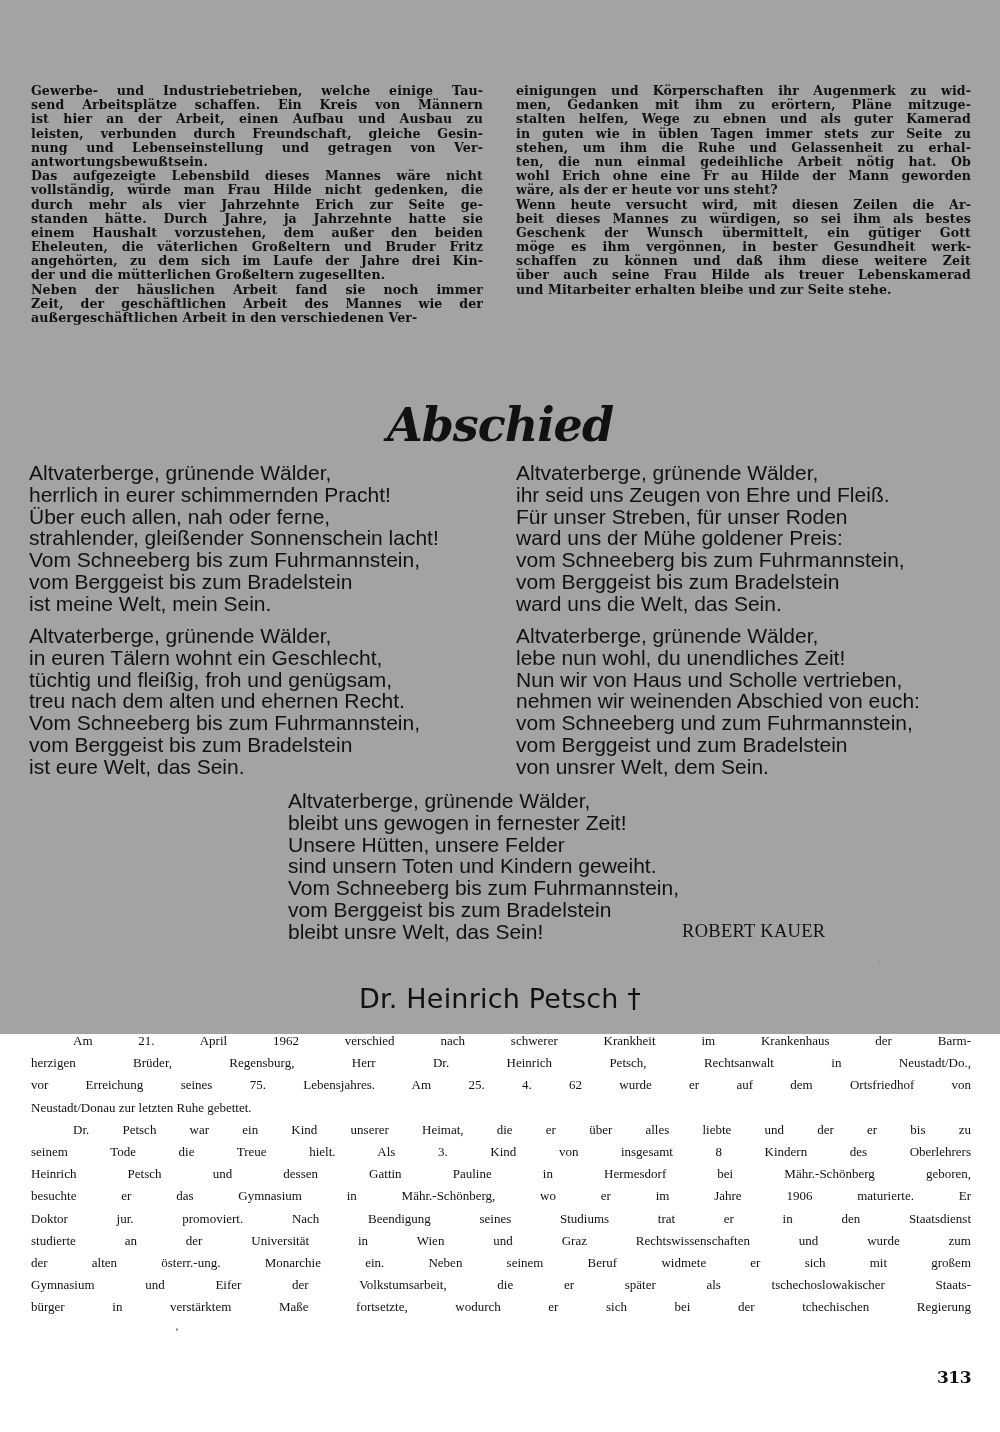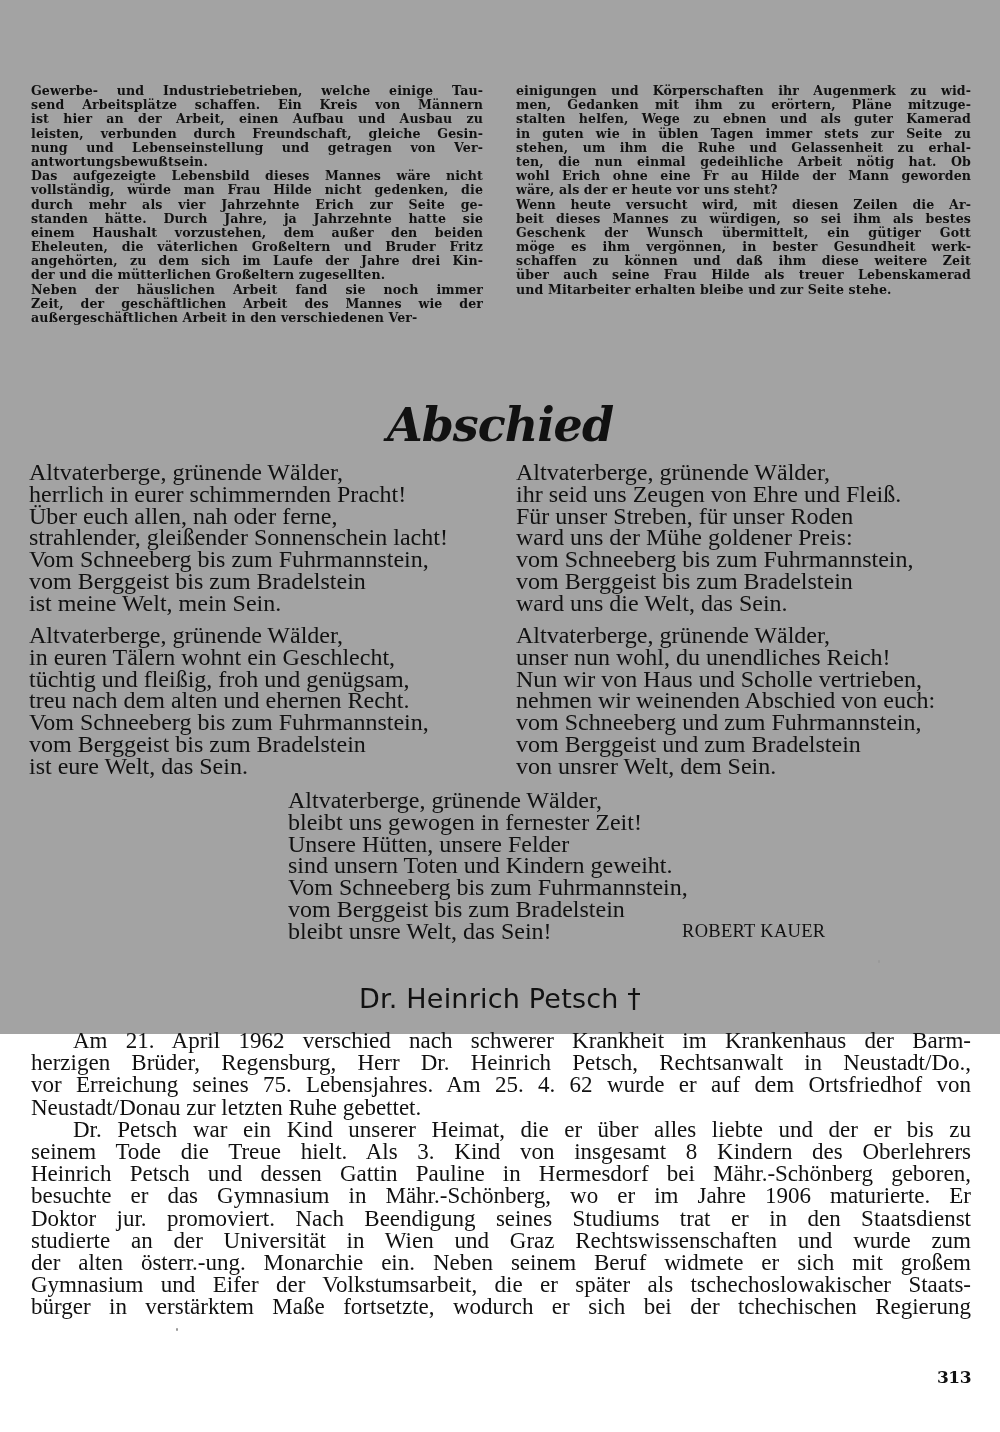--- a/index.html
+++ b/index.html
@@ -10,34 +10,34 @@
     .col { position: absolute; top: 84px; font-family: "DejaVu Serif", serif; font-size: 12.6px; line-height: 14.2px; font-weight: bold; letter-spacing: 0.1px; }
     .col-left { left: 31px; width: 452px; }
     .col-right { left: 516px; width: 455px; }
     .col .line { display: block; text-align: justify; text-align-last: justify; white-space: nowrap; height: 14.2px; }
     .col .line.last { text-align-last: left; }
 
     
     .poem-title { position: absolute; left: 0; width: 1000px; top: 398px; text-align: center; font-family: "DejaVu Serif", serif; font-size: 46px; font-weight: bold; letter-spacing: -1px; font-style: italic; }
 
     
-    .stanza { position: absolute; font-family: Liberation Serif, serif; font-size: 24px; line-height: 21.8px; }
+    .stanza { position: absolute; font-family: Liberation Sans, sans-serif; font-size: 21px; line-height: 21.8px; }
     .stanza .vline { display: block; white-space: nowrap; }
     .st1 { left: 29px; top: 462px; }
     .st2 { left: 516px; top: 462px; }
     .st3 { left: 29px; top: 625px; }
     .st4 { left: 516px; top: 625px; }
     .st5 { left: 288px; top: 790px; }
     .author { position: absolute; left: 682px; top: 921px; font-family: "Liberation Serif", serif; font-size: 18.5px; line-height: 21.8px; letter-spacing: 0.3px; }
 
     .speck { position: absolute; width: 2px; height: 3px; background: #999; border-radius: 1px; }
 
     
     .obit-title { position: absolute; left: 0; width: 1000px; top: 983px; text-align: center; font-family: "DejaVu Sans", sans-serif; font-weight: normal; font-size: 27px; letter-spacing: 0.2px; }
-    .obit { position: absolute; left: 31px; width: 940px; top: 1030px; font-family: "Liberation Serif", serif; font-size: 23px; line-height: 22.2px; }
+    .obit { position: absolute; left: 31px; width: 940px; top: 1030px; font-family: "Liberation Serif", serif; font-size: 13px; line-height: 22.2px; }
     .obit .oline { display: block; white-space: nowrap; text-align: justify; text-align-last: justify; height: 22.2px; }
     .obit .oline.indent { padding-left: 42px; }
     .obit .oline.last { text-align-last: left; }
 
     .page-number { position: absolute; left: 937px; top: 1367px; font-family: "DejaVu Serif", serif; font-weight: bold; font-size: 17px; letter-spacing: -0.5px; }
   </style>
 </head>
 <body>
 
 <div class="page">
@@ -103,21 +103,21 @@
       <span class="vline">Altvaterberge, grünende Wälder,</span>
       <span class="vline">in euren Tälern wohnt ein Geschlecht,</span>
       <span class="vline">tüchtig und fleißig, froh und genügsam,</span>
       <span class="vline">treu nach dem alten und ehernen Recht.</span>
       <span class="vline">Vom Schneeberg bis zum Fuhrmannstein,</span>
       <span class="vline">vom Berggeist bis zum Bradelstein</span>
       <span class="vline">ist eure Welt, das Sein.</span>
     </div>
   <div class="stanza st4">
       <span class="vline">Altvaterberge, grünende Wälder,</span>
-      <span class="vline">unser nun wohl, du unendliches Reich!</span>
+      <span class="vline">lebe nun wohl, du unendliches Zeit!</span>
       <span class="vline">Nun wir von Haus und Scholle vertrieben,</span>
       <span class="vline">nehmen wir weinenden Abschied von euch:</span>
       <span class="vline">vom Schneeberg und zum Fuhrmannstein,</span>
       <span class="vline">vom Berggeist und zum Bradelstein</span>
       <span class="vline">von unsrer Welt, dem Sein.</span>
     </div>
   <div class="stanza st5">
       <span class="vline">Altvaterberge, grünende Wälder,</span>
       <span class="vline">bleibt uns gewogen in fernester Zeit!</span>
       <span class="vline">Unsere Hütten, unsere Felder</span>

